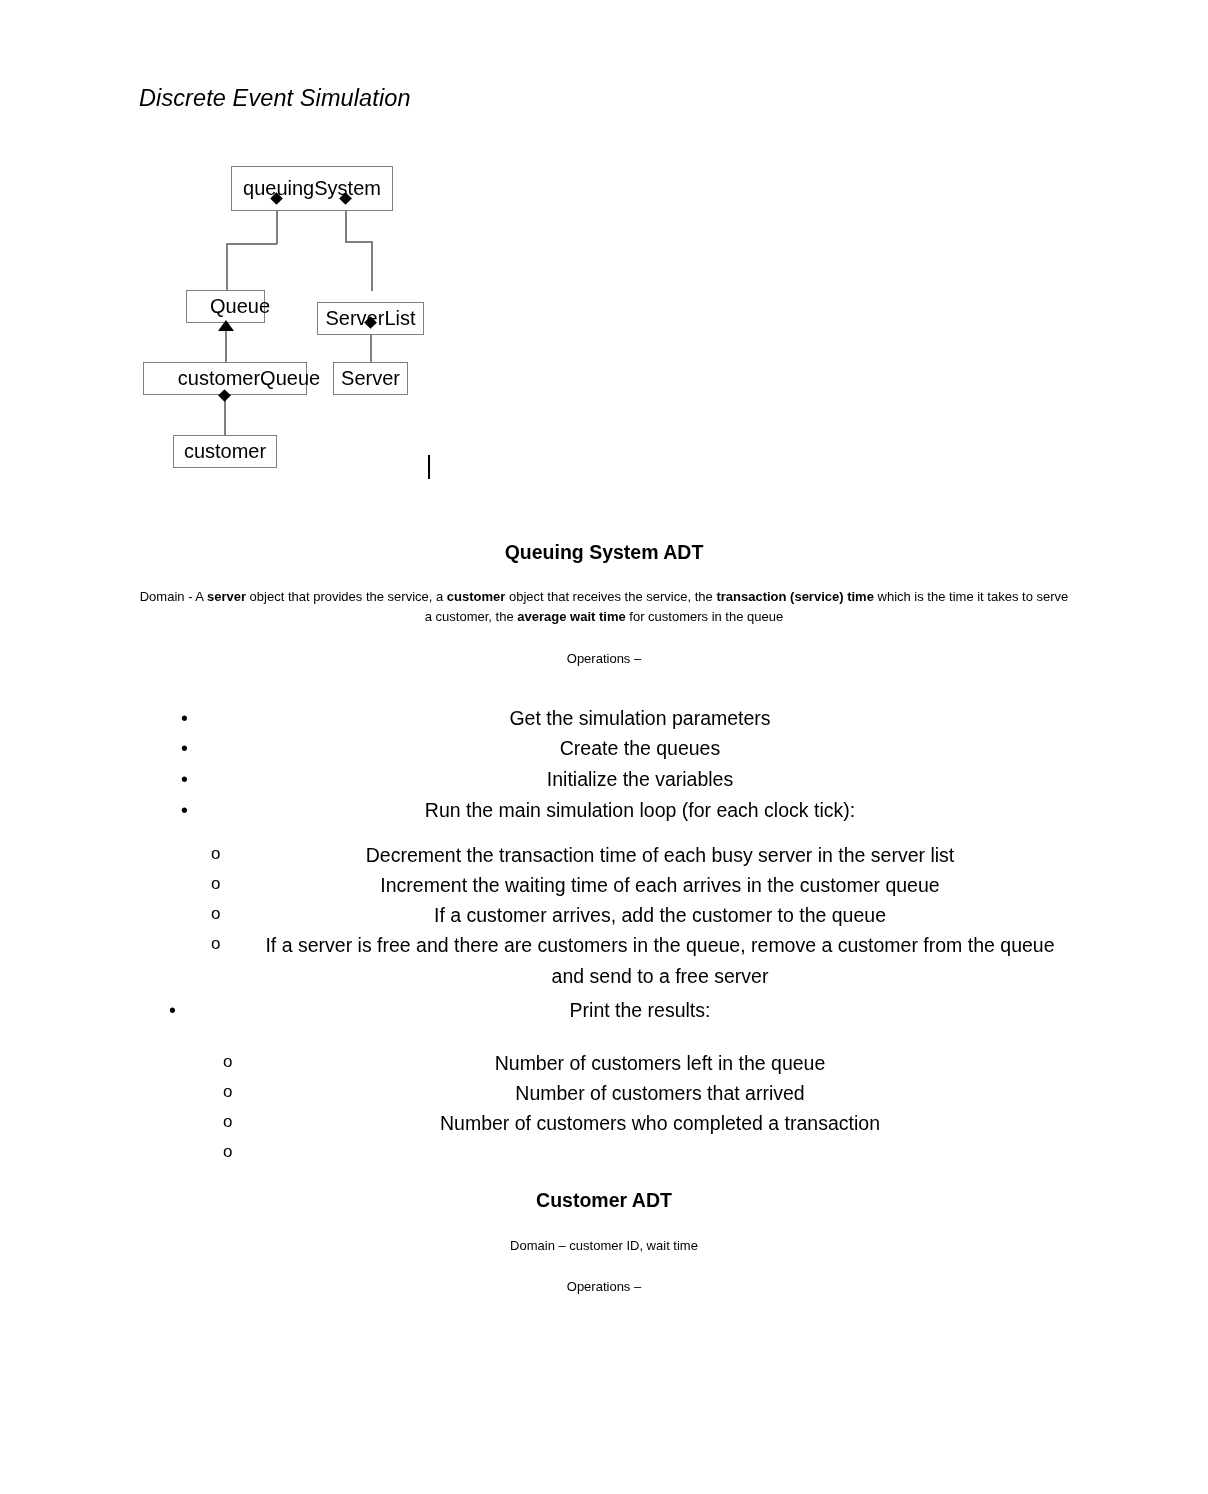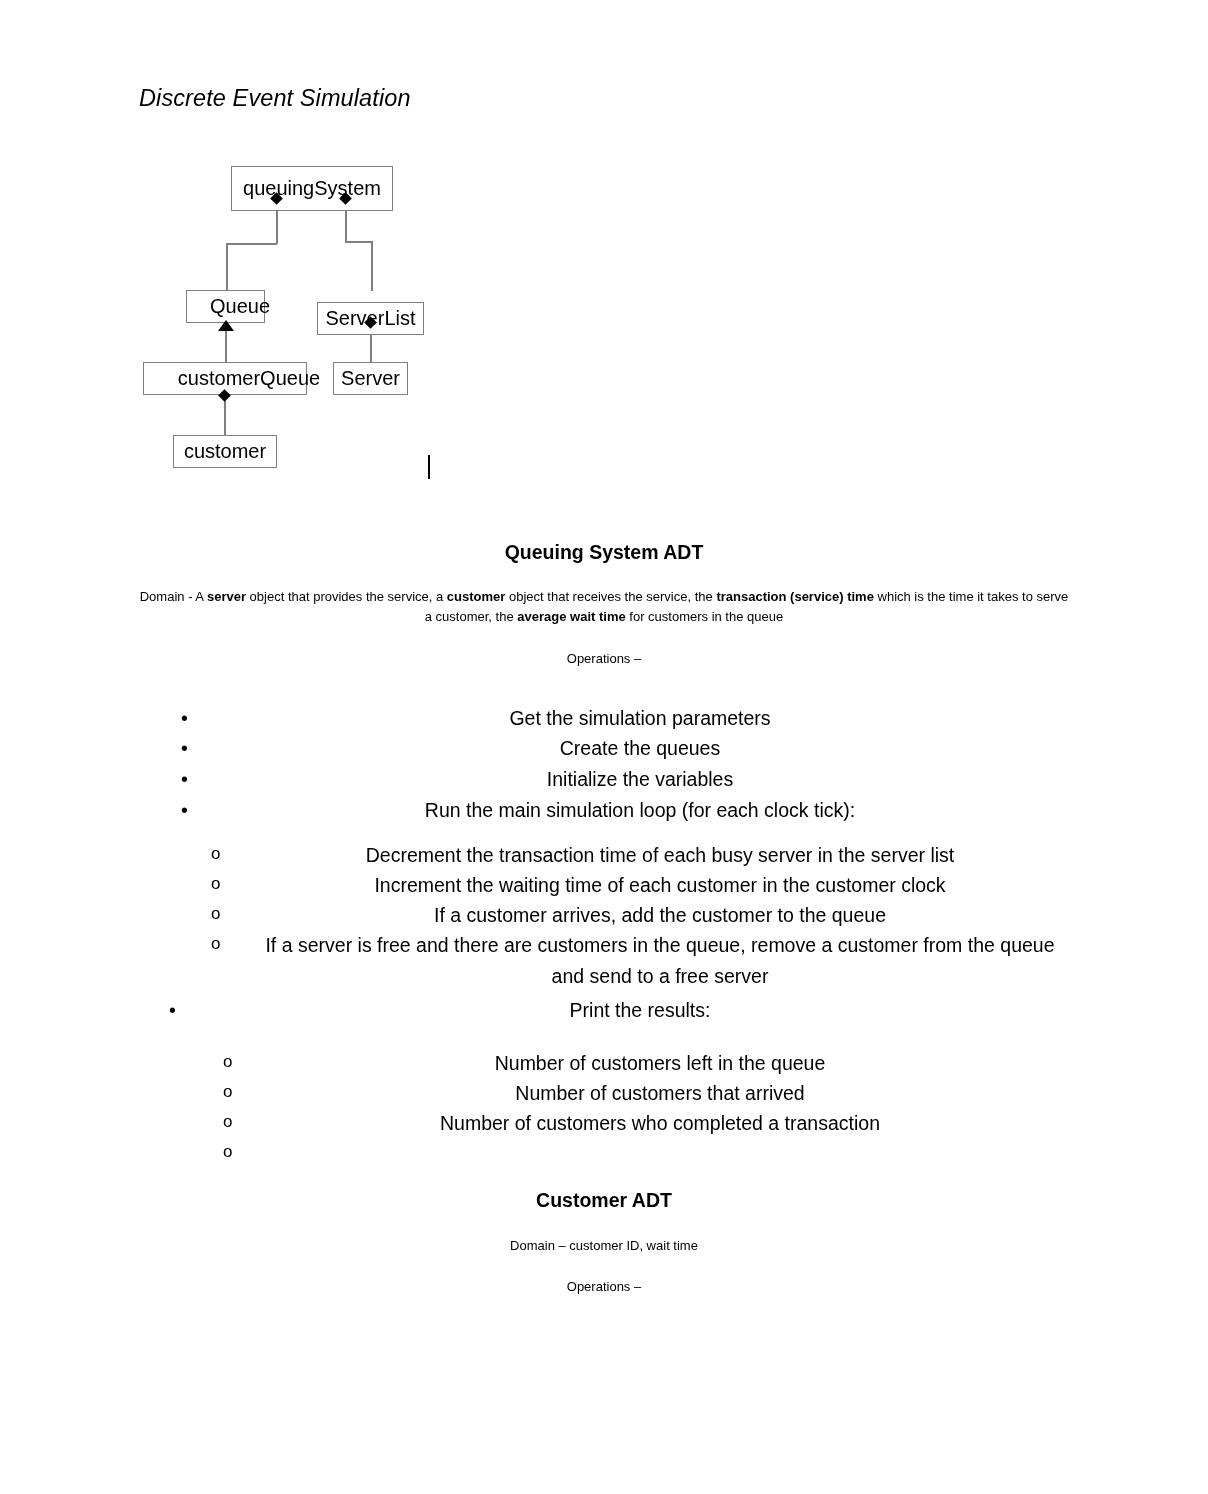--- a/index.html
+++ b/index.html
@@ -239,21 +239,21 @@
       <li>
         <span class="bullet-dot">•</span>
         <span>Run the main simulation loop (for each clock tick):</span>
         <ul class="lvl2">
           <li>
             <span class="bullet-circ">o</span>
             <span>Decrement the transaction time of each busy server in the server list</span>
           </li>
           <li>
             <span class="bullet-circ">o</span>
-            <span>Increment the waiting time of each customer in the customer clock</span>
+            <span>Increment the waiting time of each arrives in the customer queue</span>
           </li>
           <li>
             <span class="bullet-circ">o</span>
             <span>If a customer arrives, add the customer to the queue</span>
           </li>
           <li>
             <span class="bullet-circ">o</span>
             <span>If a server is free and there are customers in the queue, remove a customer from the queue and send to a free server</span>
           </li>
         </ul>

